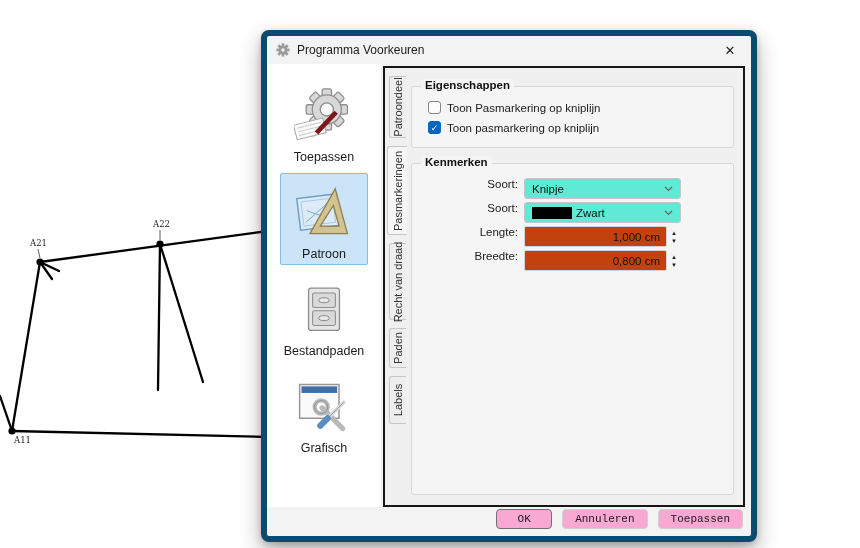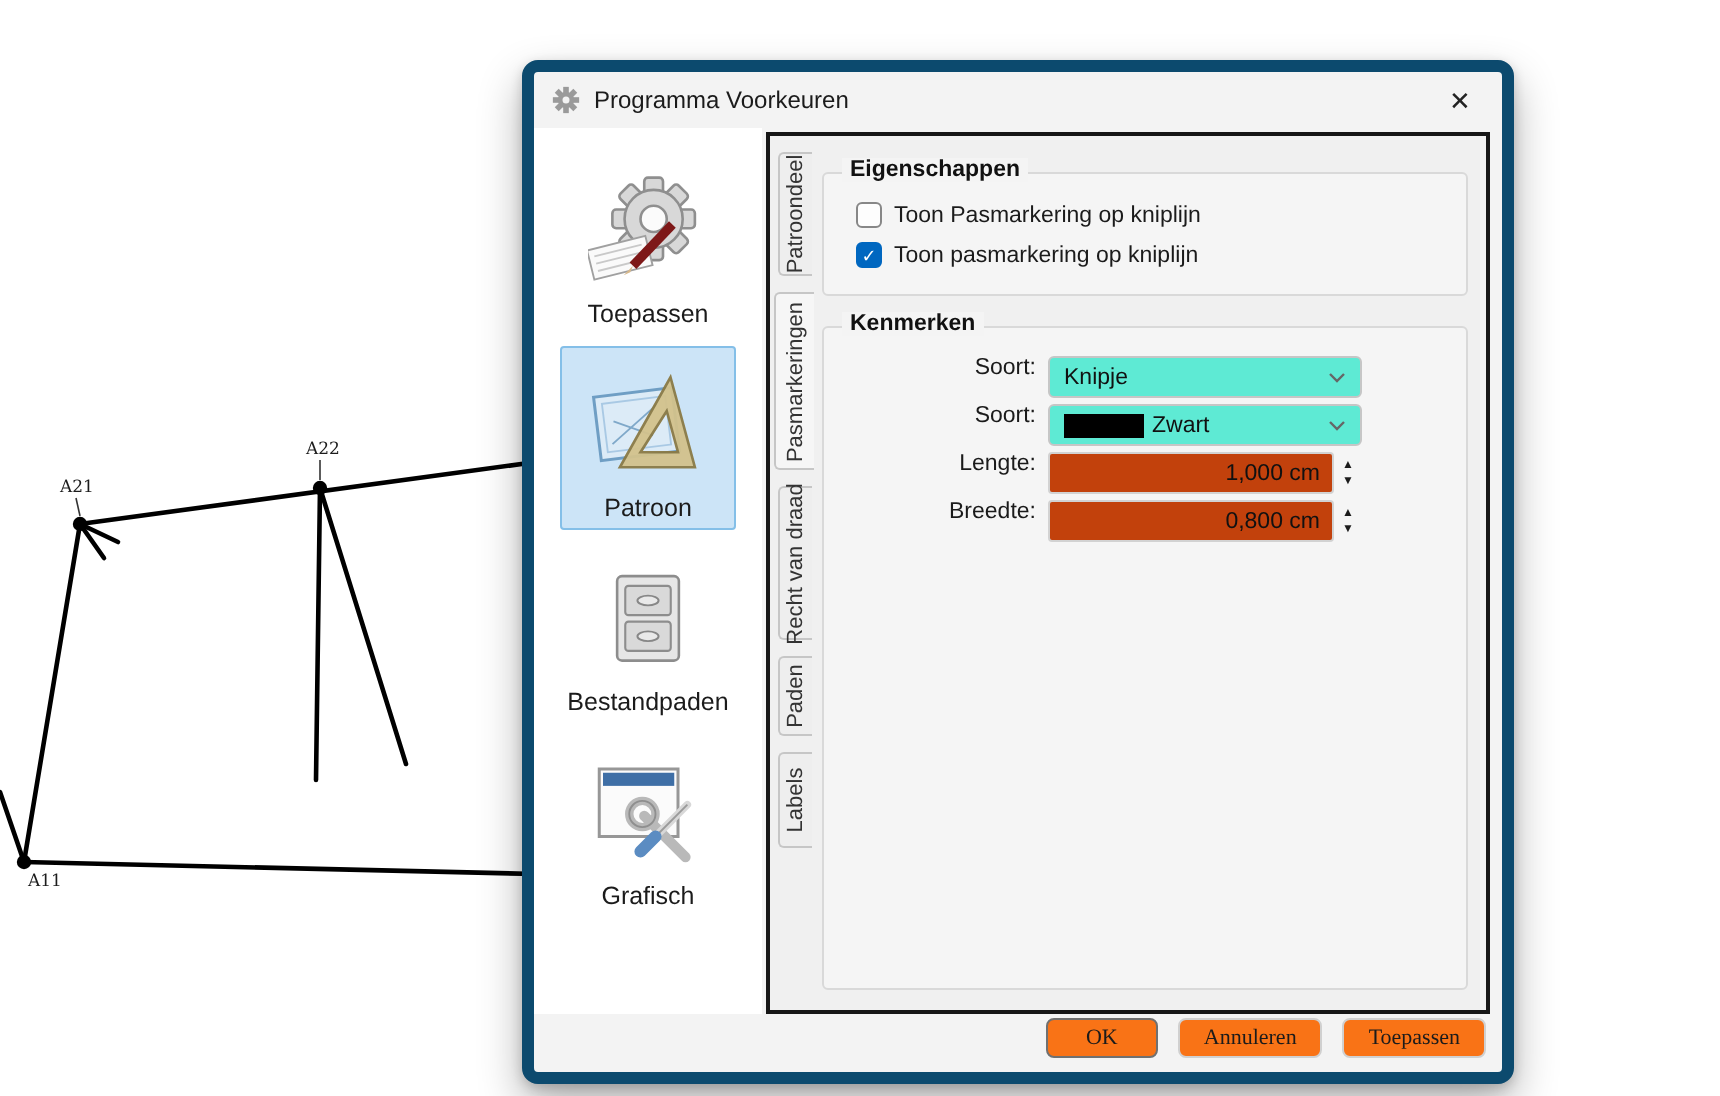--- a/index.html
+++ b/index.html
@@ -76,24 +76,24 @@
   .spin-field { flex:1; background:#c2410c; border:1px solid #d2d2d2; border-radius:2px;
     font-size:11.5px; color:#111; text-align:right; padding:0 6px;
     display:flex; align-items:center; justify-content:flex-end; }
   .spin-btns { width:14px; display:flex; flex-direction:column; align-items:center;
     justify-content:center; }
   .spin-btns div { font-size:6px; line-height:6px; color:#1b1b1b; cursor:pointer; padding:1px 2px; }
 
   
   .footer { flex:0 0 29px; display:flex; align-items:center; justify-content:flex-end;
     gap:10px; padding:0 8px 6px 0; }
-  .btn { min-width:52px; height:20px; padding:0 12px; background:#f97316;
+  .btn { min-width:52px; height:20px; padding:0 12px; background:#f9a8d4;
     border:1px solid #d0d0d0; border-radius:4px; font-size:11px; color:#1b1b1b;
     display:flex; align-items:center; justify-content:center; cursor:pointer;
-    font-family:Liberation Serif, serif; }
+    font-family:Liberation Mono, monospace; }
   .btn.default { border-color:#707070; min-width:56px; }
 </style>
 </head>
 <body>
 
 <svg id="pattern-canvas" viewBox="0 0 860 548" xmlns="http://www.w3.org/2000/svg">
   <g stroke="#000" stroke-width="2.3" stroke-linecap="round">
     <line x1="12" y1="431" x2="40" y2="262"></line>
     <line x1="40" y1="262" x2="268" y2="231"></line>
     <line x1="12" y1="431" x2="268" y2="437"></line>

